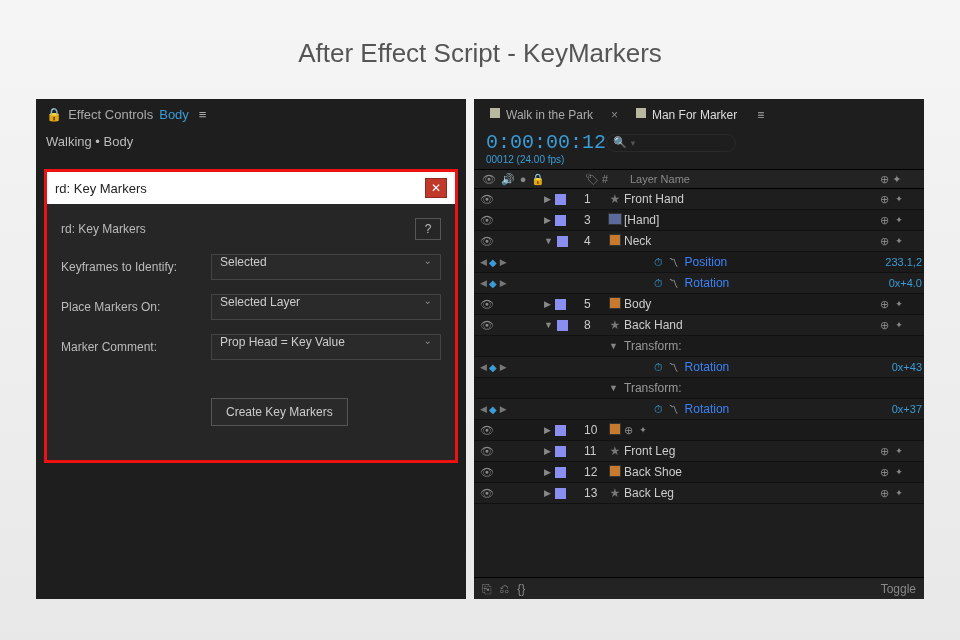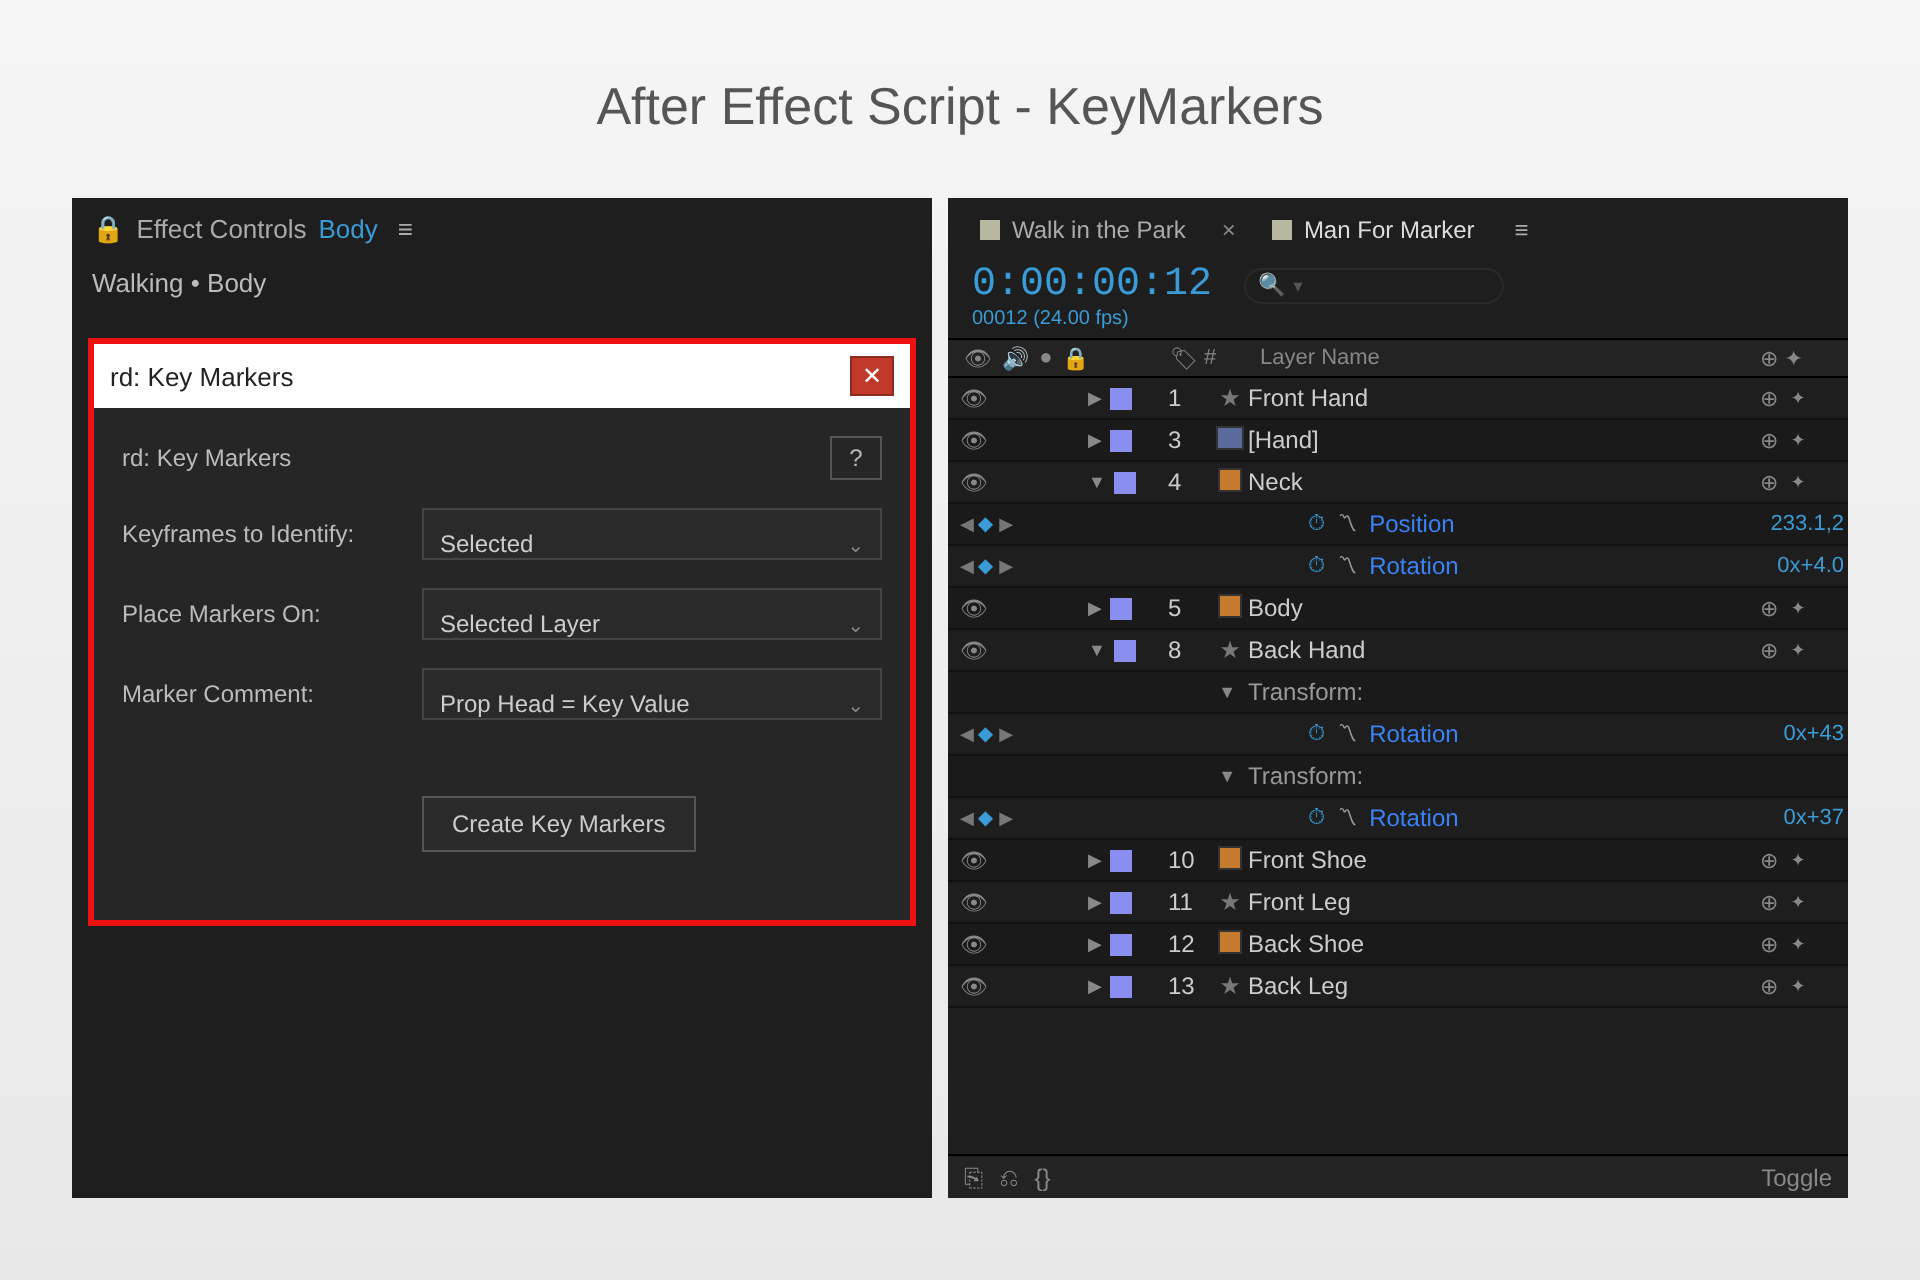--- a/index.html
+++ b/index.html
@@ -15,32 +15,32 @@
 .ec-header .link { color: #3a9cd6; }
 .ec-header .burger { margin-left: 4px; color: #aaa; }
 .ec-sub { color: #bbb; font-size: 13px; padding: 4px 10px 12px 10px; }
 .dialog-wrap { margin: 8px 8px 0 8px; border: 3px solid #e11; }
 .dialog-title { background: #fff; color: #222; display: flex; align-items: center; justify-content: space-between; padding: 6px 8px; font-size: 13px; }
 .dialog-close { background: #c0392b; color: #fff; width: 22px; height: 20px; display: flex; align-items: center; justify-content: center; font-size: 12px; border: 1px solid #8b2b1f; }
 .dialog-body { background: #262626; padding: 14px; font-size: 12px; color: #bbb; }
 .dlg-row { display: flex; align-items: center; margin-bottom: 14px; }
 .dlg-row .lab { width: 150px; }
 .help-btn { width: 26px; height: 22px; border: 1px solid #555; color: #bbb; display: flex; align-items: center; justify-content: center; margin-left: auto; font-size: 12px; }
-.dropdown { flex: 1; border: 1px solid #444; background: #2a2a2a; height: 26px; display: flex; align-items: flex-end; justify-content: space-between; padding: 0 8px; color: #ccc; }
+.dropdown { flex: 1; border: 1px solid #444; background: #2a2a2a; height: 26px; display: flex; align-items: flex-start; justify-content: space-between; padding: 0 8px; color: #ccc; }
 .dropdown .chev { color: #888; font-size: 10px; }
 .create-btn { border: 1px solid #555; color: #ccc; padding: 6px 14px; font-size: 12px; margin-left: 150px; margin-top: 20px; display: inline-block; background: #2a2a2a; }
 
 
 .tabs { display: flex; align-items: center; font-size: 12px; color: #aaa; padding: 6px 10px 4px 10px; gap: 10px; }
-.tab { display: flex; align-items: center; gap: 6px; padding: 3px 6px; }
+.tab { display: flex; align-items: flex-start; gap: 6px; padding: 3px 6px; }
 .tab.active { color: #ddd; }
 .tab .sq { width: 10px; height: 10px; background: #b8b8a0; }
 .tabs .x { color: #888; margin: 0 2px; }
 .tabs .burger { color: #aaa; margin-left: 4px; }
-.timecode-row { display: flex; align-items: center; padding: 2px 12px 0 12px; gap: 16px; }
+.timecode-row { display: flex; align-items: center; padding: 2px 12px 0 12px; gap: 0; }
 .timecode { color: #3a9cd6; font-size: 20px; font-family: "Courier New", monospace; }
 .search { border: 1px solid #2a2a2a; border-radius: 10px; height: 18px; width: 130px; display: flex; align-items: center; padding: 0 6px; color: #666; font-size: 11px; gap: 4px; }
 .frames { color: #3a9cd6; font-size: 10px; padding: 0 12px 4px 12px; }
 .col-header { display: flex; align-items: center; font-size: 11px; color: #888; border-top: 1px solid #000; border-bottom: 1px solid #000; background: #232323; height: 20px; }
 .ch-icons { width: 108px; display: flex; align-items: center; gap: 5px; padding-left: 8px; }
 .ch-icons span { font-size: 11px; }
 .ch-tag { width: 20px; text-align: center; }
 .ch-hash { width: 20px; }
 .ch-lname { flex: 1; padding-left: 8px; }
 .ch-tail { width: 44px; }
@@ -318,21 +318,20 @@
         <div class="row darker">
           <div class="r-left">
             <span class="eye">👁</span>
           </div>
           <div class="r-mid">
             <span class="tri">▶</span>
             <span class="sq2"></span>
           </div>
           <div class="r-idx">10</div>
           <div class="r-icon"><span class="orange-box"></span></div>
-          <div class="r-name">Front Shoe</div>
           <div class="r-tail">
             <span>⊕</span>
             <span style="font-size:9px">✦</span>
           </div>
         </div>
         <div class="row">
           <div class="r-left">
             <span class="eye">👁</span>
           </div>
           <div class="r-mid">

